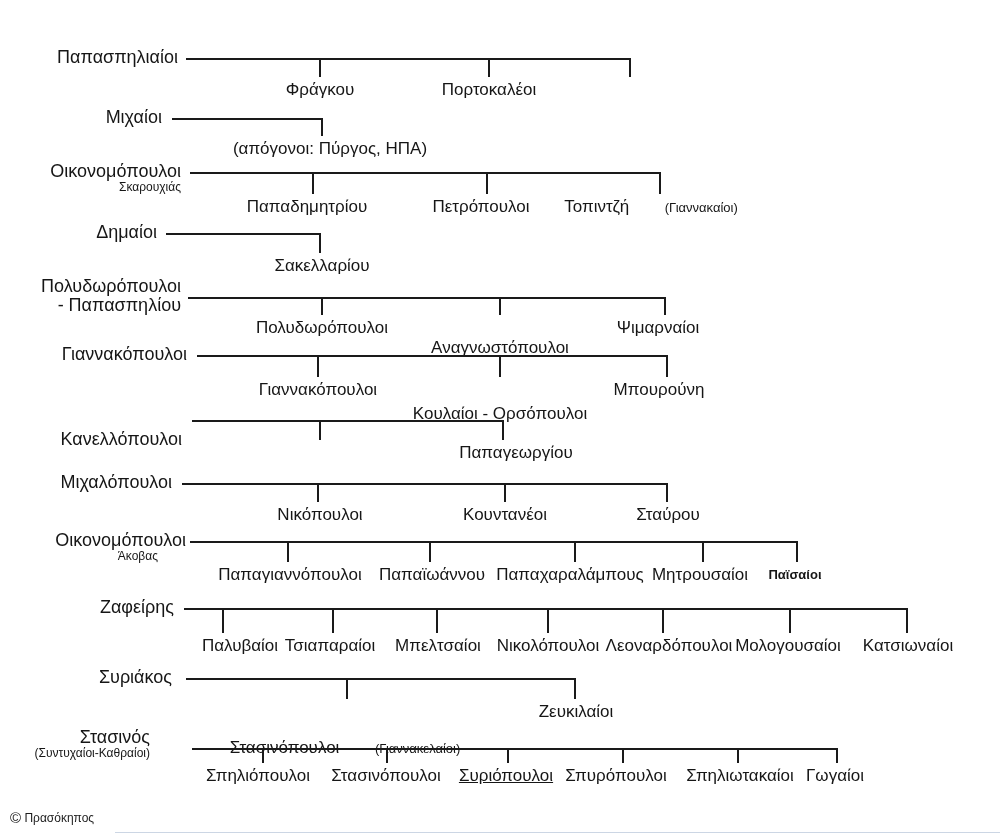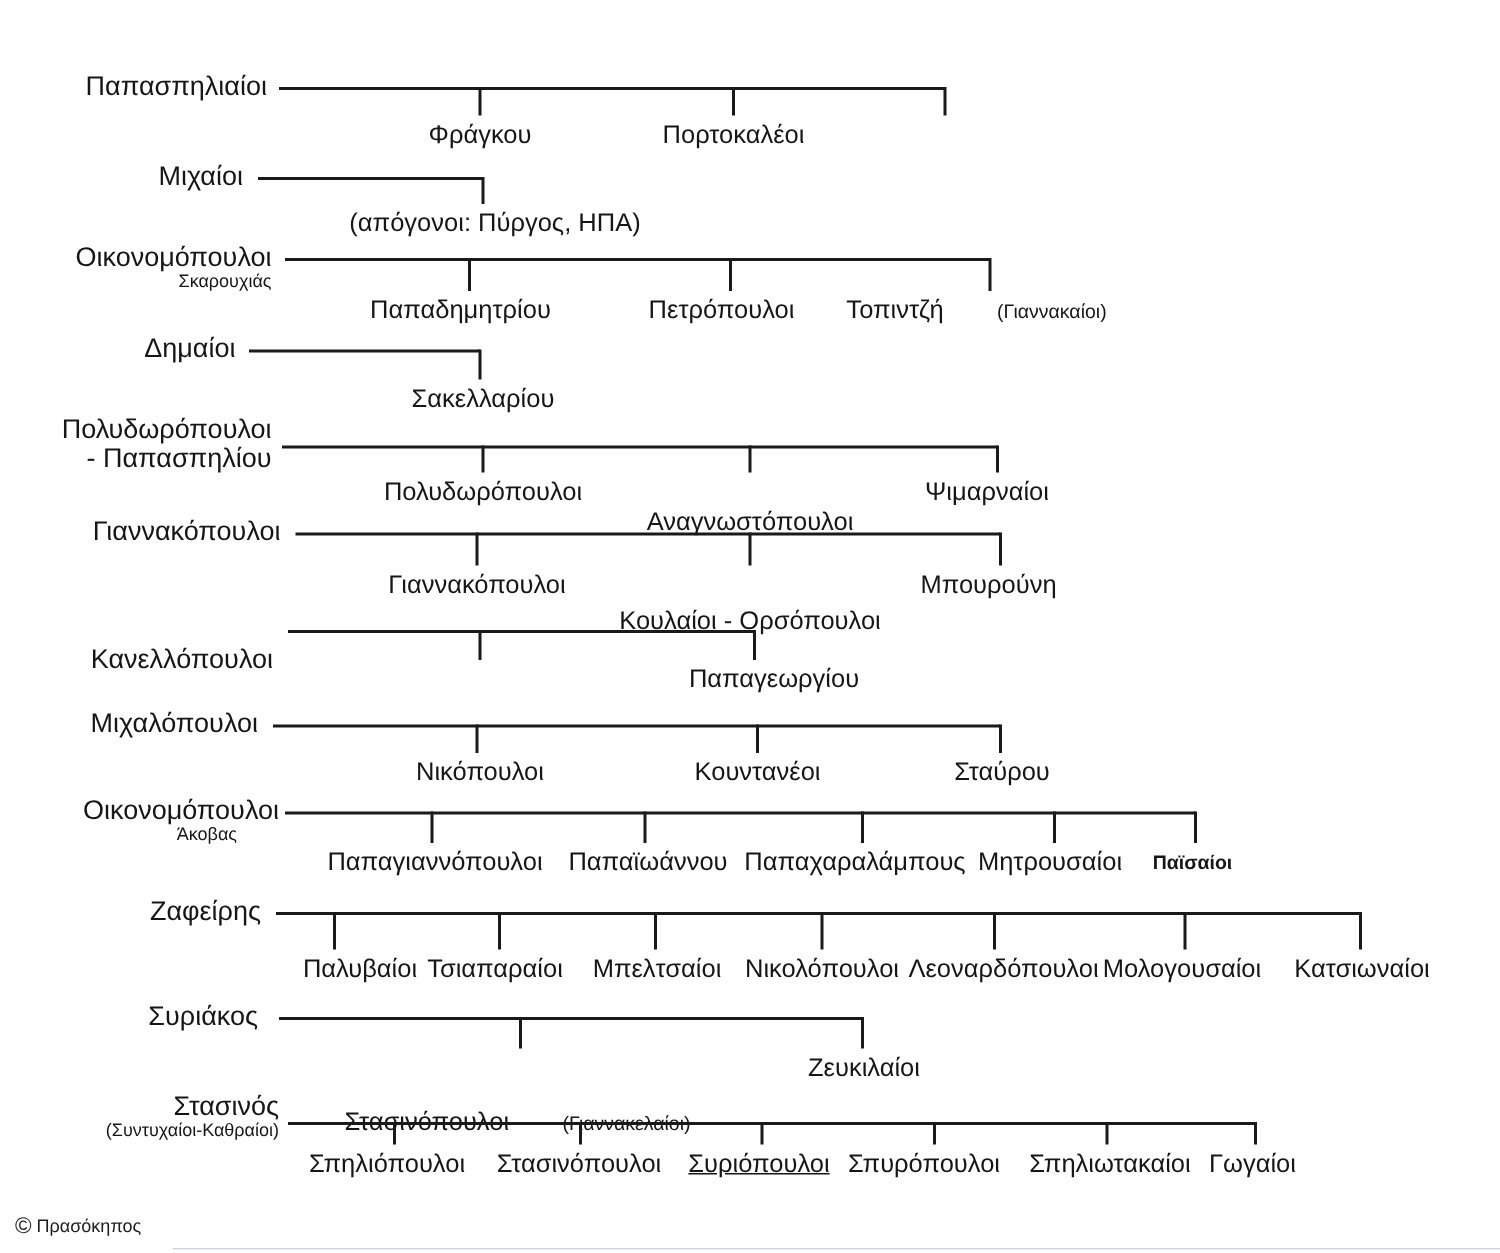--- a/index.html
+++ b/index.html
@@ -191,21 +191,21 @@
     </div>
     <div class="hline" style="left: 186px; top: 678px; width: 389px;"></div>
     <div class="vline" style="left: 346px; top: 678px; height: 21px;"></div>
     <div class="child" style="left: 345px; top: 702px; margin-top: 36px;">
       <div>Στασινόπουλοι<span class="paren"> (Γιαννακελαίοι)</span></div>
     </div>
     <div class="vline" style="left: 574px; top: 678px; height: 21px;"></div>
     <div class="child" style="left: 576px; top: 702px;">
       <div>Ζευκιλαίοι</div>
     </div>
-    <div class="parent" style="right: 814px; top: 728px; text-align: right;">
+    <div class="parent" style="right: 850px; top: 728px; text-align: right;">
       <div>Στασινός</div>
       <div class="sub">(Συντυχαίοι-Καθραίοι)</div>
     </div>
     <div class="hline" style="left: 192px; top: 748px; width: 645px;"></div>
     <div class="vline" style="left: 262px; top: 748px; height: 15px;"></div>
     <div class="child" style="left: 258px; top: 766px;">
       <div>Σπηλιόπουλοι</div>
     </div>
     <div class="vline" style="left: 386px; top: 748px; height: 15px;"></div>
     <div class="child" style="left: 386px; top: 766px;">

